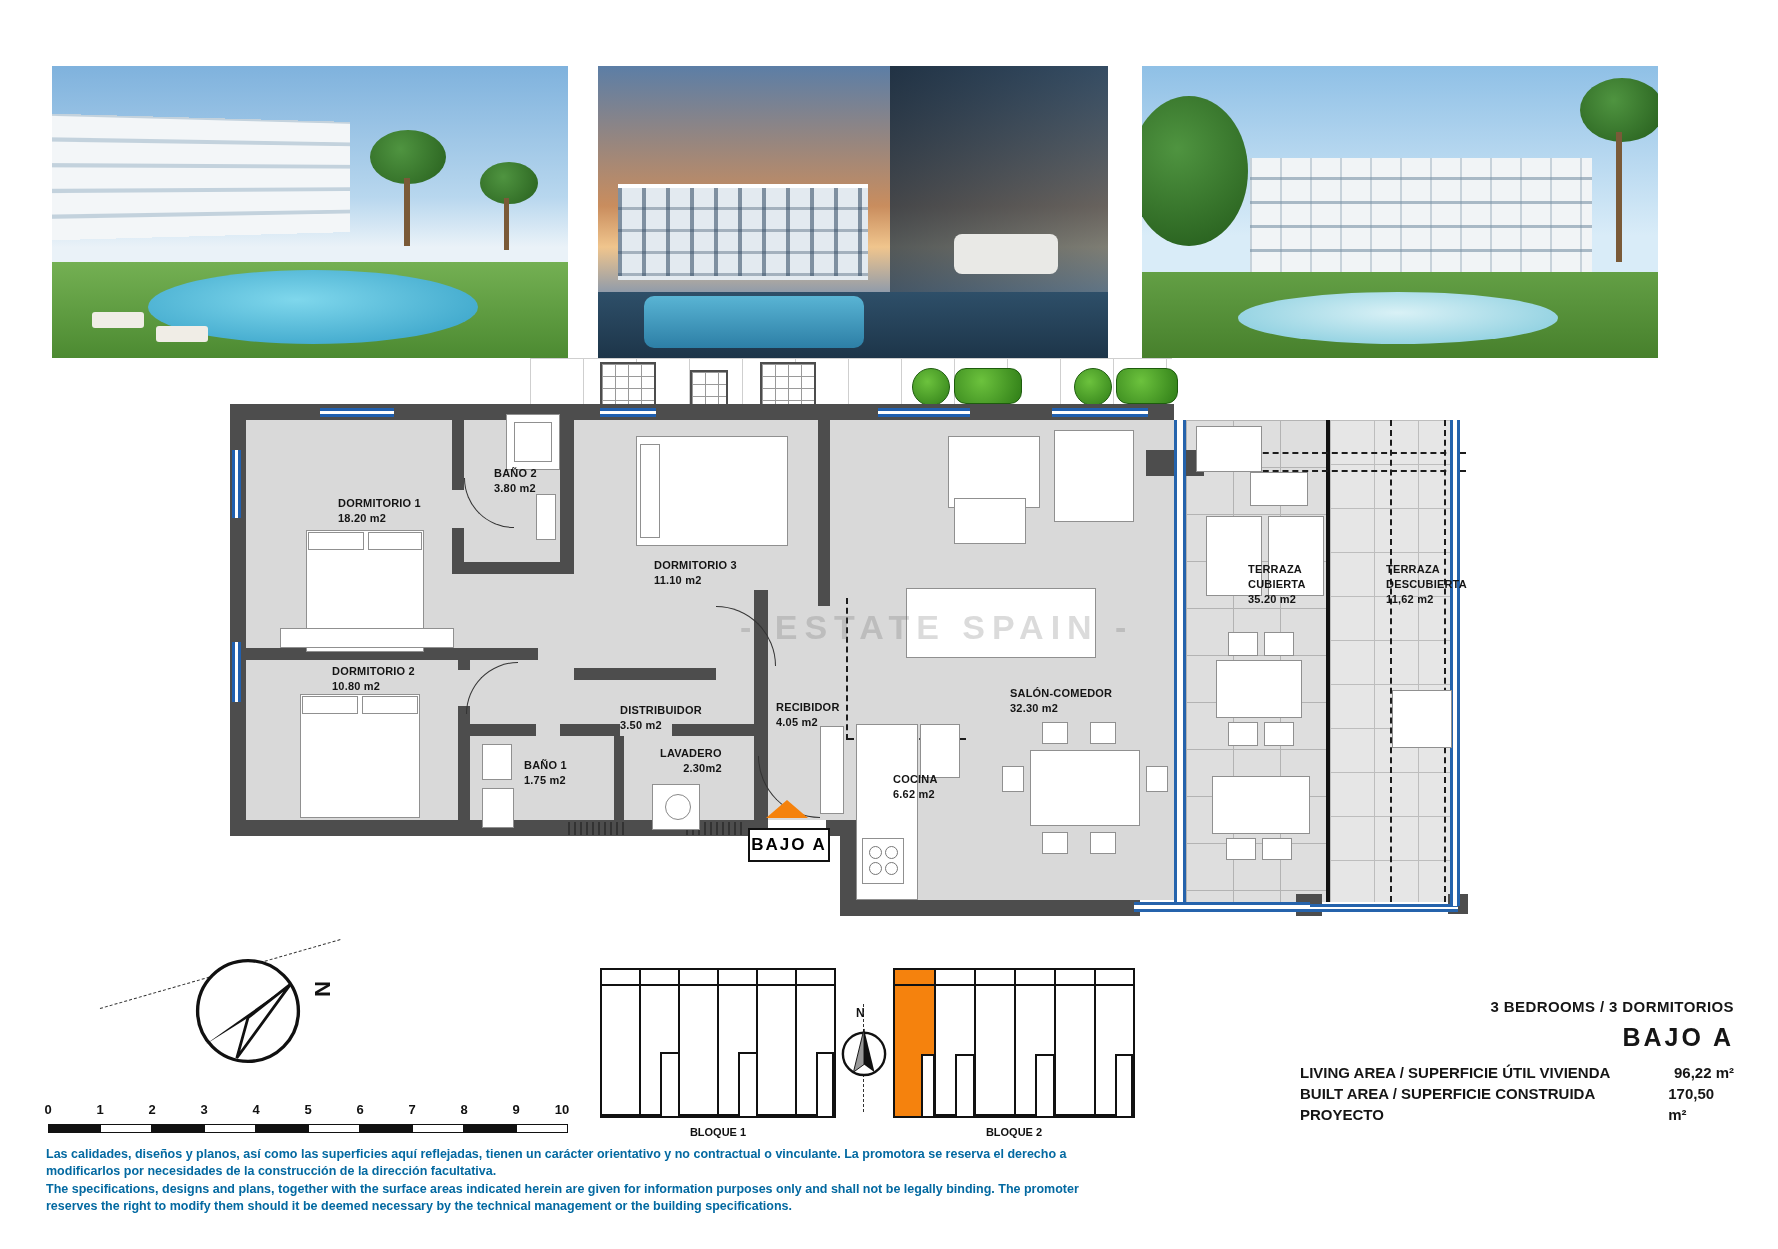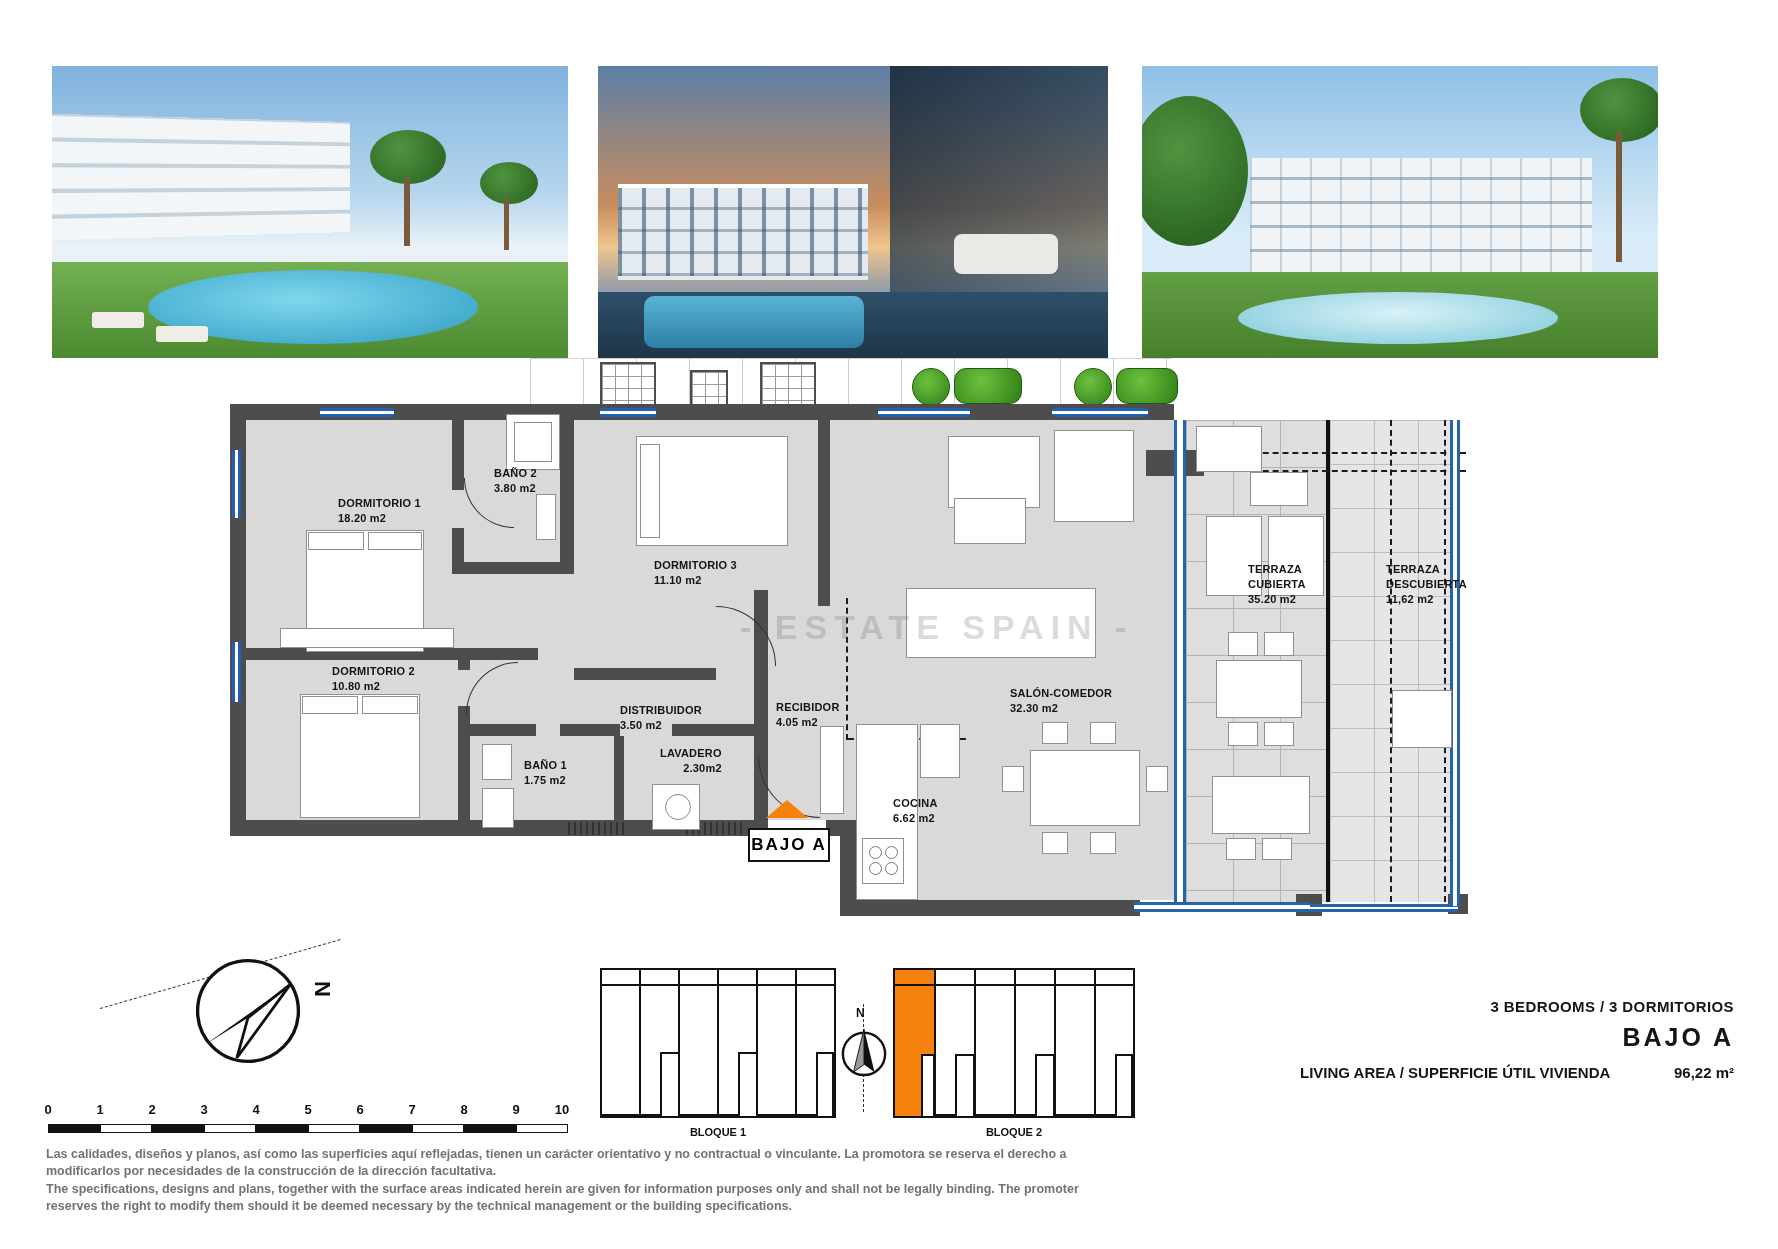--- a/index.html
+++ b/index.html
@@ -34,21 +34,21 @@
   .blkdiv{position:absolute;top:0;bottom:0;width:2px;background:#111;}
   .notch{position:absolute;background:#fff;border:2px solid #111;border-bottom:none;box-sizing:border-box;}
   .blklabel{position:absolute;font-size:11px;font-weight:bold;color:#111;text-align:center;}
   .ticknum{position:absolute;font-size:13px;font-weight:bold;color:#111;width:24px;text-align:center;}
   .cell{flex:1;border:1px solid #111;}
   .details{position:absolute;left:1300px;top:998px;width:434px;color:#151515;}
   .det-bed{text-align:right;font-size:15px;font-weight:bold;letter-spacing:.4px;}
   .det-unit{text-align:right;font-size:25px;font-weight:bold;letter-spacing:3px;margin-top:8px;}
   .det-rows{margin-top:10px;}
   .det-row{display:flex;justify-content:space-between;font-size:15px;font-weight:bold;line-height:21px;}
-  .disclaimer{position:absolute;left:46px;top:1146px;width:1046px;color:#737373;font-size:12.5px;font-weight:bold;line-height:1.32;}
+  .disclaimer{position:absolute;left:46px;top:1146px;width:1046px;color:#0369a1;font-size:12.5px;font-weight:bold;line-height:1.32;}
   .disclaimer p{margin:0 0 2px 0;}
   .photo{position:absolute;top:66px;height:292px;overflow:hidden;background:#9ec7e8;}
   .ncompass{position:absolute;font-weight:bold;color:#111;}
 </style>
 </head>
 <body>
 
 <div id="page">
 
   <div class="photo" style="left:52px;width:516px;">
@@ -230,21 +230,21 @@
       <span>2.30m2</span>
     </div>
   <div class="rlabel" style="left:776px;top:700px;">
       <span>RECIBIDOR</span>
       <span>4.05 m2</span>
     </div>
   <div class="rlabel" style="left:1010px;top:686px;">
       <span>SALÓN-COMEDOR</span>
       <span>32.30 m2</span>
     </div>
-  <div class="rlabel" style="left:893px;top:796px;">
+  <div class="rlabel" style="left:893px;top:772px;">
       <span>COCINA</span>
       <span>6.62 m2</span>
     </div>
   <div class="rlabel narrow" style="left:1248px;top:562px;">
       <span>TERRAZA CUBIERTA</span>
       <span>35.20 m2</span>
     </div>
   <div class="rlabel narrow" style="left:1386px;top:562px;">
       <span>TERRAZA DESCUBIERTA</span>
       <span>11,62 m2</span>
@@ -324,20 +324,24 @@
   <div class="blklabel" style="left:893px;top:1126px;width:242px;">BLOQUE 2</div>
 
   <div class="details">
     <div class="det-bed">3 BEDROOMS / 3 DORMITORIOS</div>
     <div class="det-unit">BAJO A</div>
     <div class="det-rows">
       <div class="det-row">
           <span>LIVING AREA / SUPERFICIE ÚTIL VIVIENDA</span>
           <span>96,22 m²</span>
         </div>
+      <div class="det-row">
+          <span>BUILT AREA / SUPERFICIE CONSTRUIDA PROYECTO</span>
+          <span>170,50 m²</span>
+        </div>
     </div>
   </div>
 
   <div class="disclaimer">
     <p>Las calidades, diseños y planos, así como las superficies aquí reflejadas, tienen un carácter orientativo y no contractual o vinculante. La promotora se reserva el derecho a modificarlos por necesidades de la construcción de la dirección facultativa.</p>
     <p>The specifications, designs and plans, together with the surface areas indicated herein are given for information purposes only and shall not be legally binding. The promoter reserves the right to modify them should it be deemed necessary by the technical management or the building specifications.</p>
   </div>
 
 </div>
 

